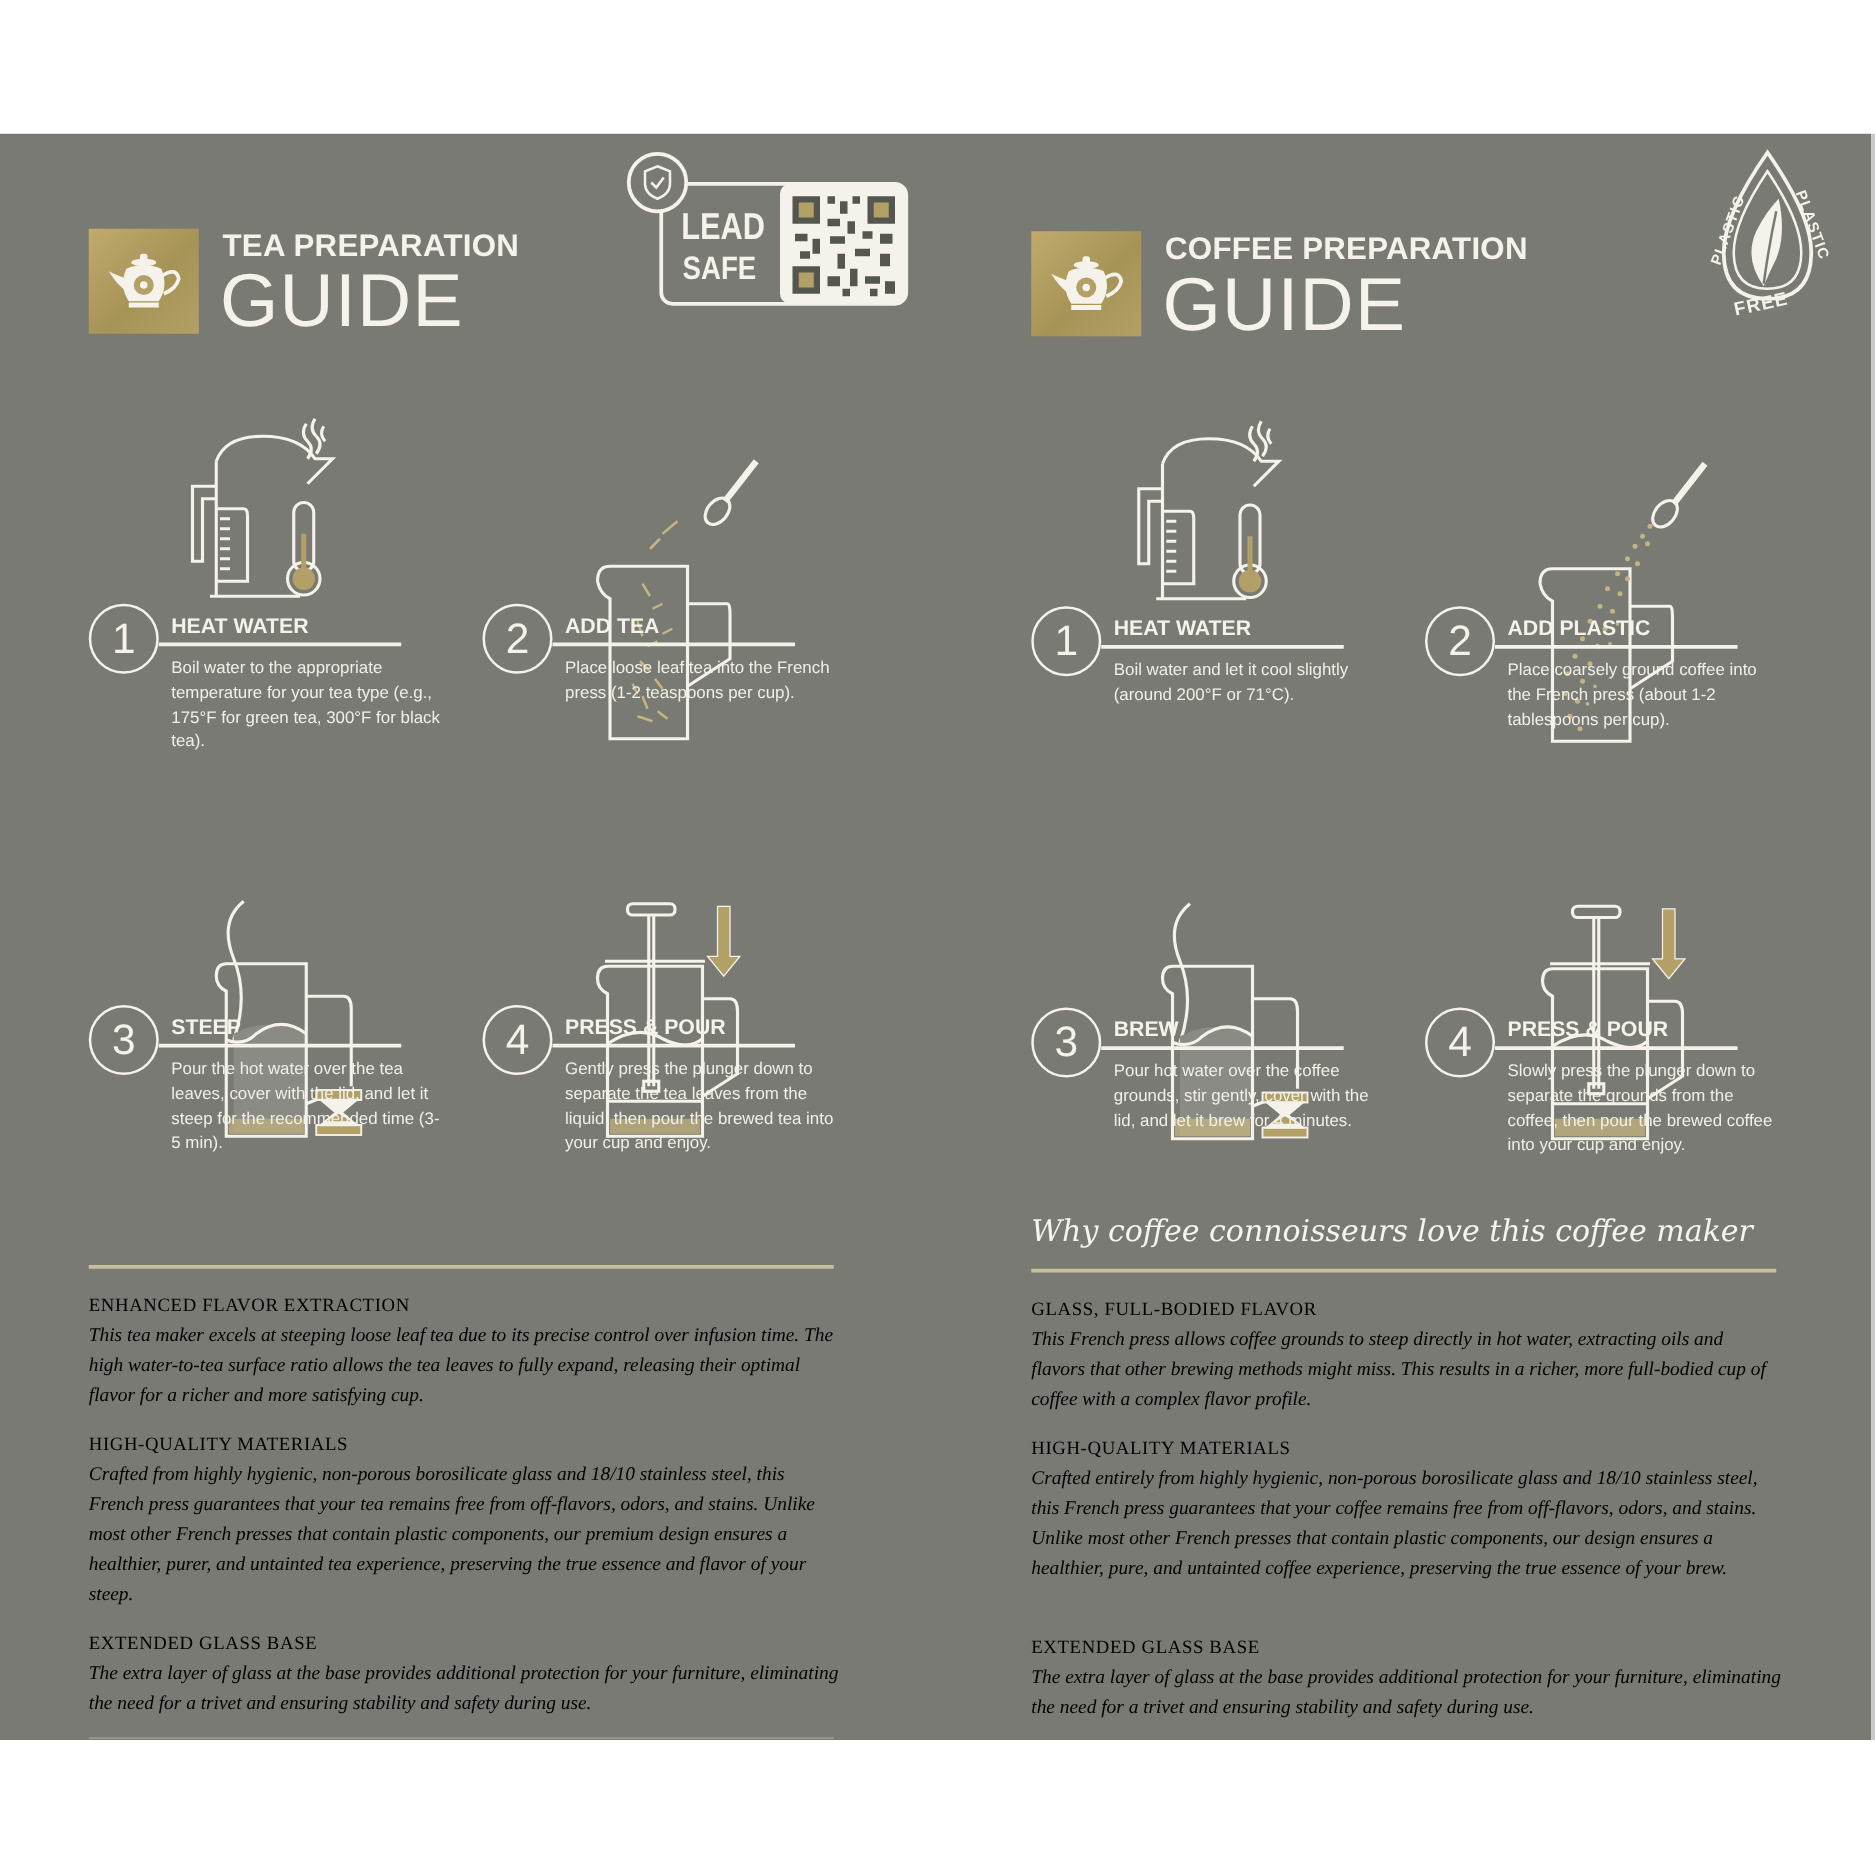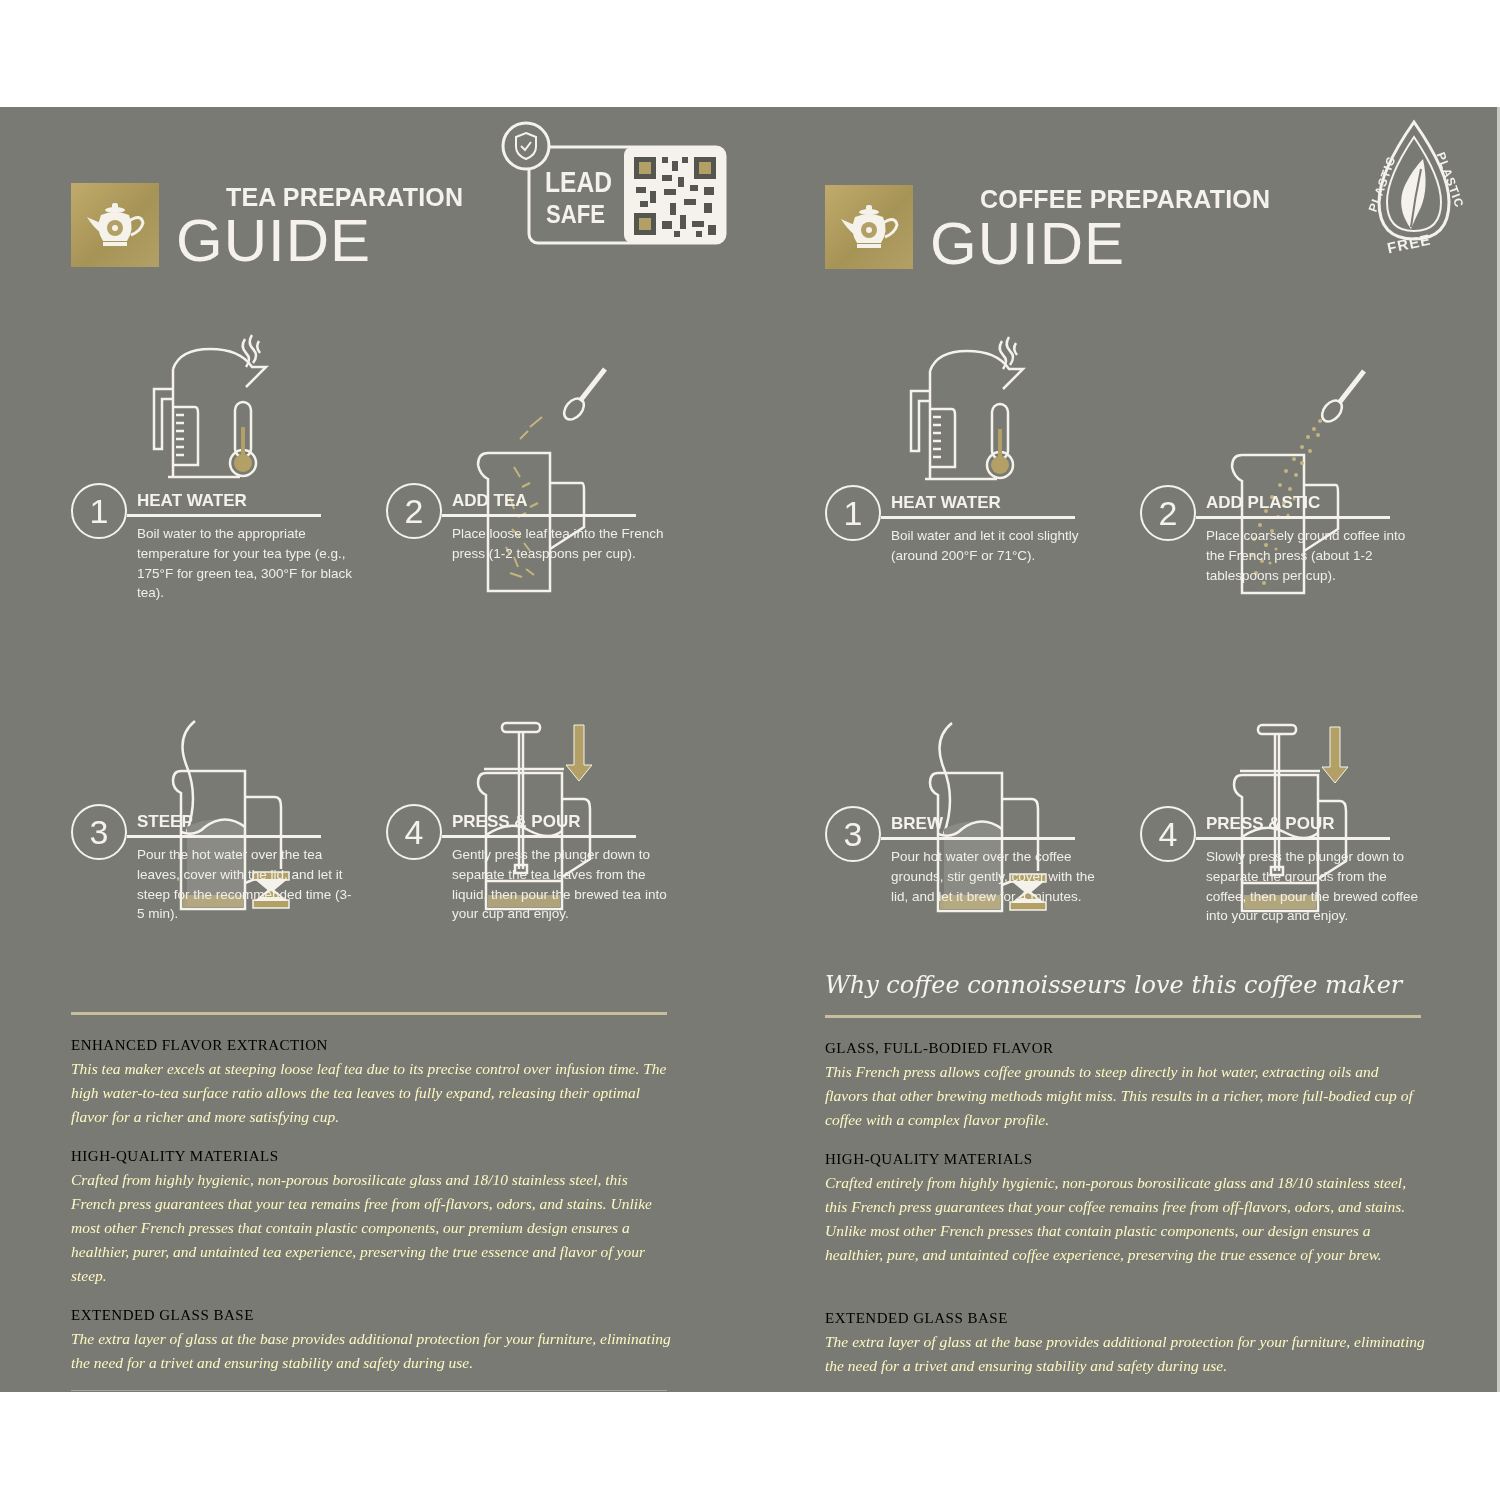--- a/index.html
+++ b/index.html
@@ -6,34 +6,34 @@
   body { width:1500px; height:1500px; background:#ffffff; position:relative; overflow:hidden;
          font-family:"Liberation Sans", sans-serif; }
   .panel { position:absolute; left:0; top:107px; width:1497px; height:1285px; background:#797a73; }
   .panel-edge { position:absolute; right:0; top:107px; width:3px; height:1285px; background:#c9c9c6; }
   .half { position:absolute; top:0; width:748px; height:1285px; }
   .half.left { left:0; }
   .half.right { left:754px; }
 
   .logo-box { position:absolute; width:88px; height:84px;
               background:linear-gradient(135deg,#c0ab6b 0%,#a69356 55%,#b3a066 100%); }
-  .title-small { position:absolute; color:#f4f2ea; font-weight:bold; font-size:25px; letter-spacing:0.2px; white-space:nowrap;margin-left:48px; }
+  .title-small { position:absolute; color:#f4f2ea; font-weight:bold; font-size:25px; letter-spacing:0.2px; white-space:nowrap; }
   .title-big { position:absolute; color:#f4f2ea; font-size:60px; font-weight:normal; letter-spacing:1px; line-height:60px; white-space:nowrap; }
 
   .step { position:absolute; width:280px; }
   .step-num { position:absolute; left:0; top:0; width:52px; height:52px; border:2.5px solid #f4f2ea; border-radius:50%;
               color:#f4f2ea; font-size:34px; text-align:center; line-height:52px; }
   .step-title { position:absolute; left:66px; top:8px; color:#f4f2ea; font-weight:bold; font-size:17px; white-space:nowrap; }
   .step-line { position:absolute; left:56px; top:31px; width:194px; height:2.5px; background:#f4f2ea; }
   .step-desc { position:absolute; left:66px; top:41px; width:215px; color:#f1efe8; font-size:13.5px; line-height:19.8px; }
 
   .why-title { position:absolute; color:#f6f4ee; font-family:"DejaVu Serif", serif; font-style:italic; font-size:24px; white-space:nowrap; }
   .why-rule { position:absolute; height:3px; background:#c7bf9c; }
   .feat-head { position:absolute; color:#000000; font-family:Liberation Serif, serif; font-size:15px; letter-spacing:0.5px; white-space:nowrap; }
-  .feat-body { position:absolute; color:#fef9c3; font-family:"Liberation Serif", serif; font-style:italic; font-size:15.5px; line-height:24px; }
+  .feat-body { position:absolute; color:#000000; font-family:"Liberation Serif", serif; font-style:italic; font-size:15.5px; line-height:24px; }
   .bottom-rule { position:absolute; height:1px; background:#a5a59e; }
 
   .badge { position:absolute; }
   svg { position:absolute; overflow:visible; }
 </style>
 </head>
 <body>
 
 <div class="panel">
 

